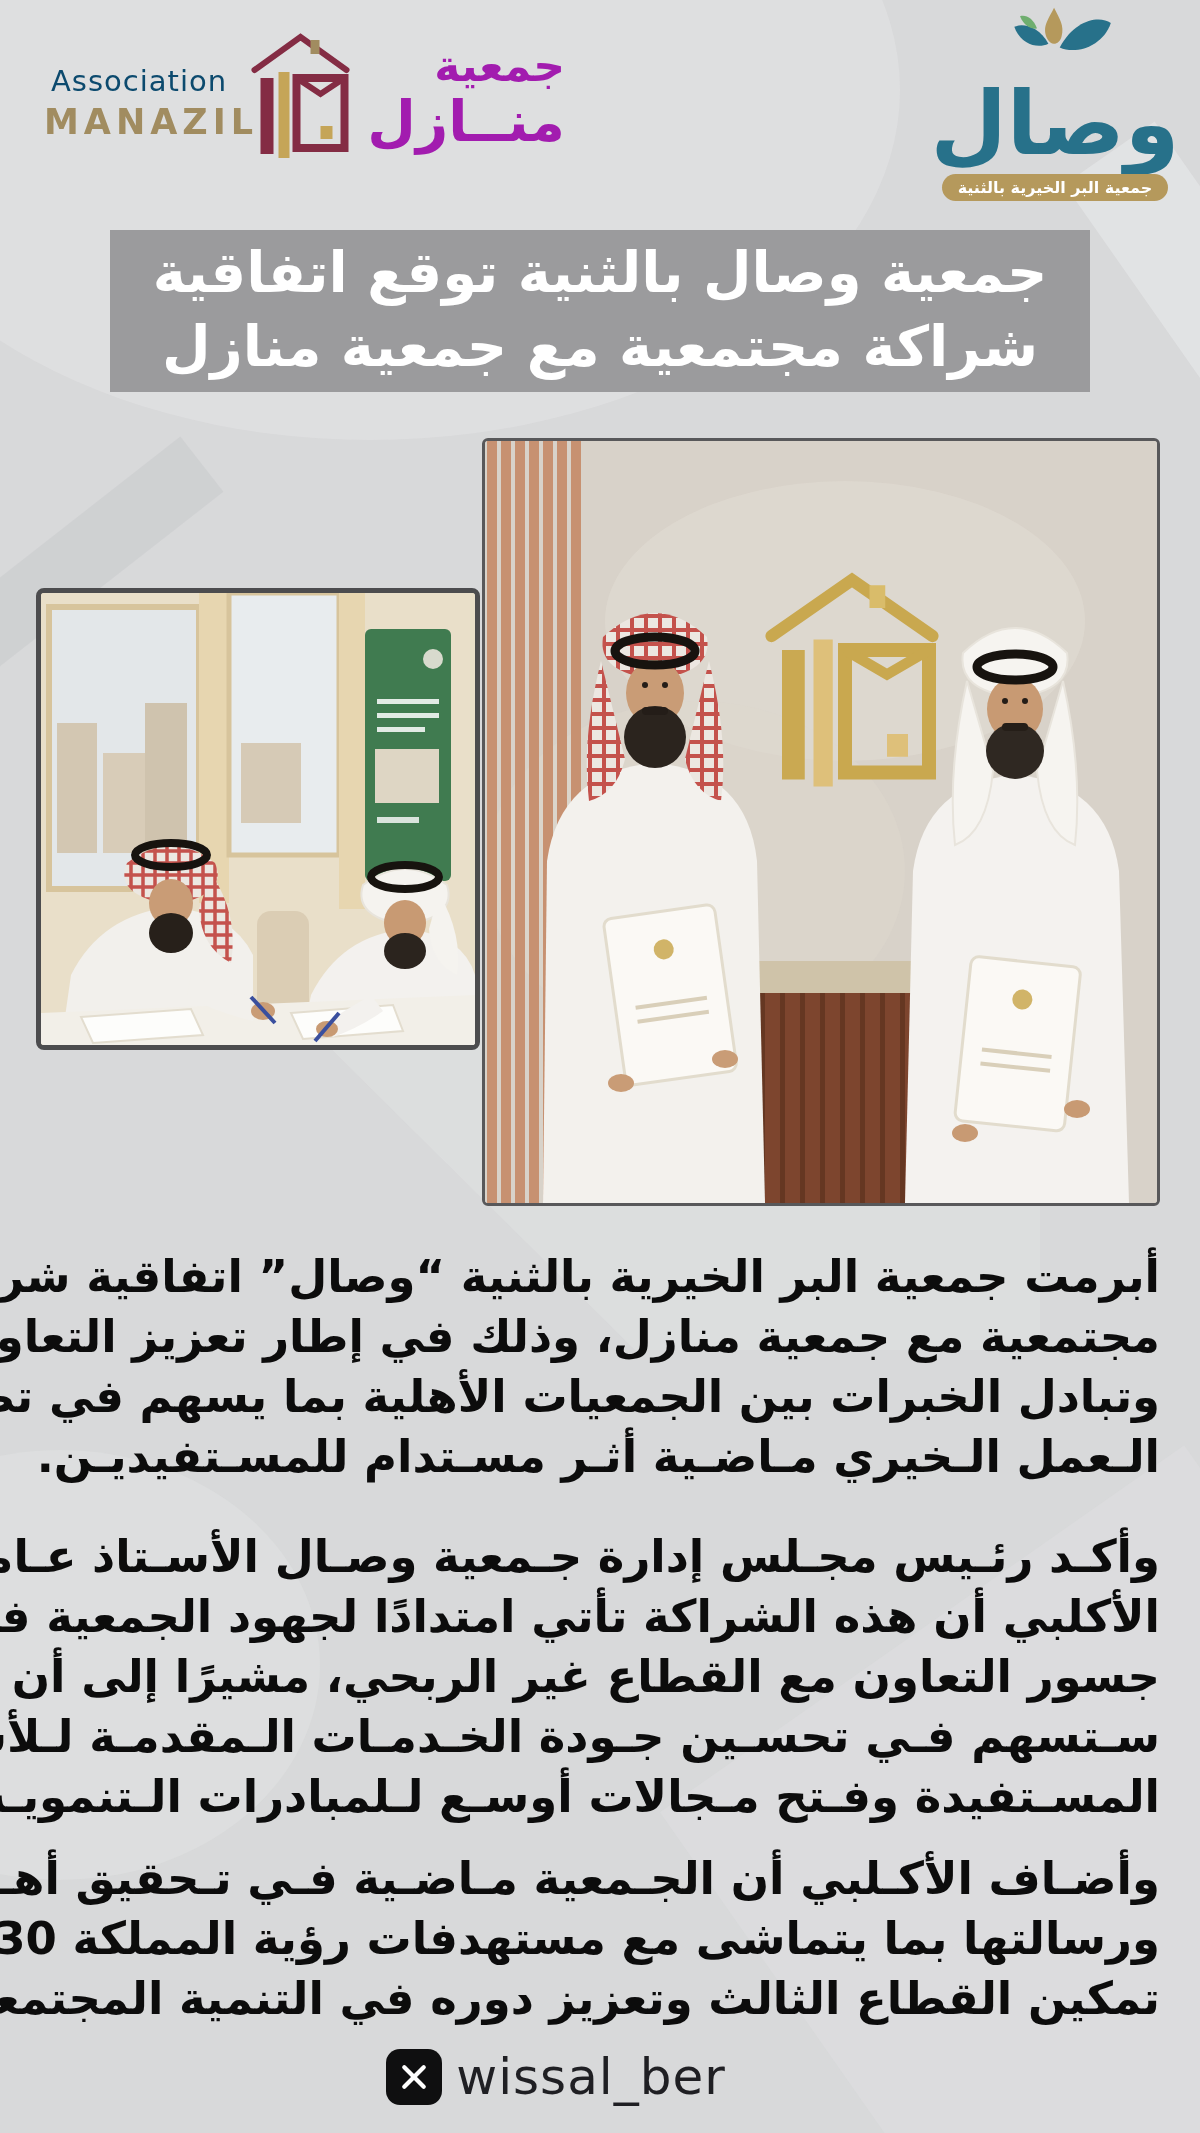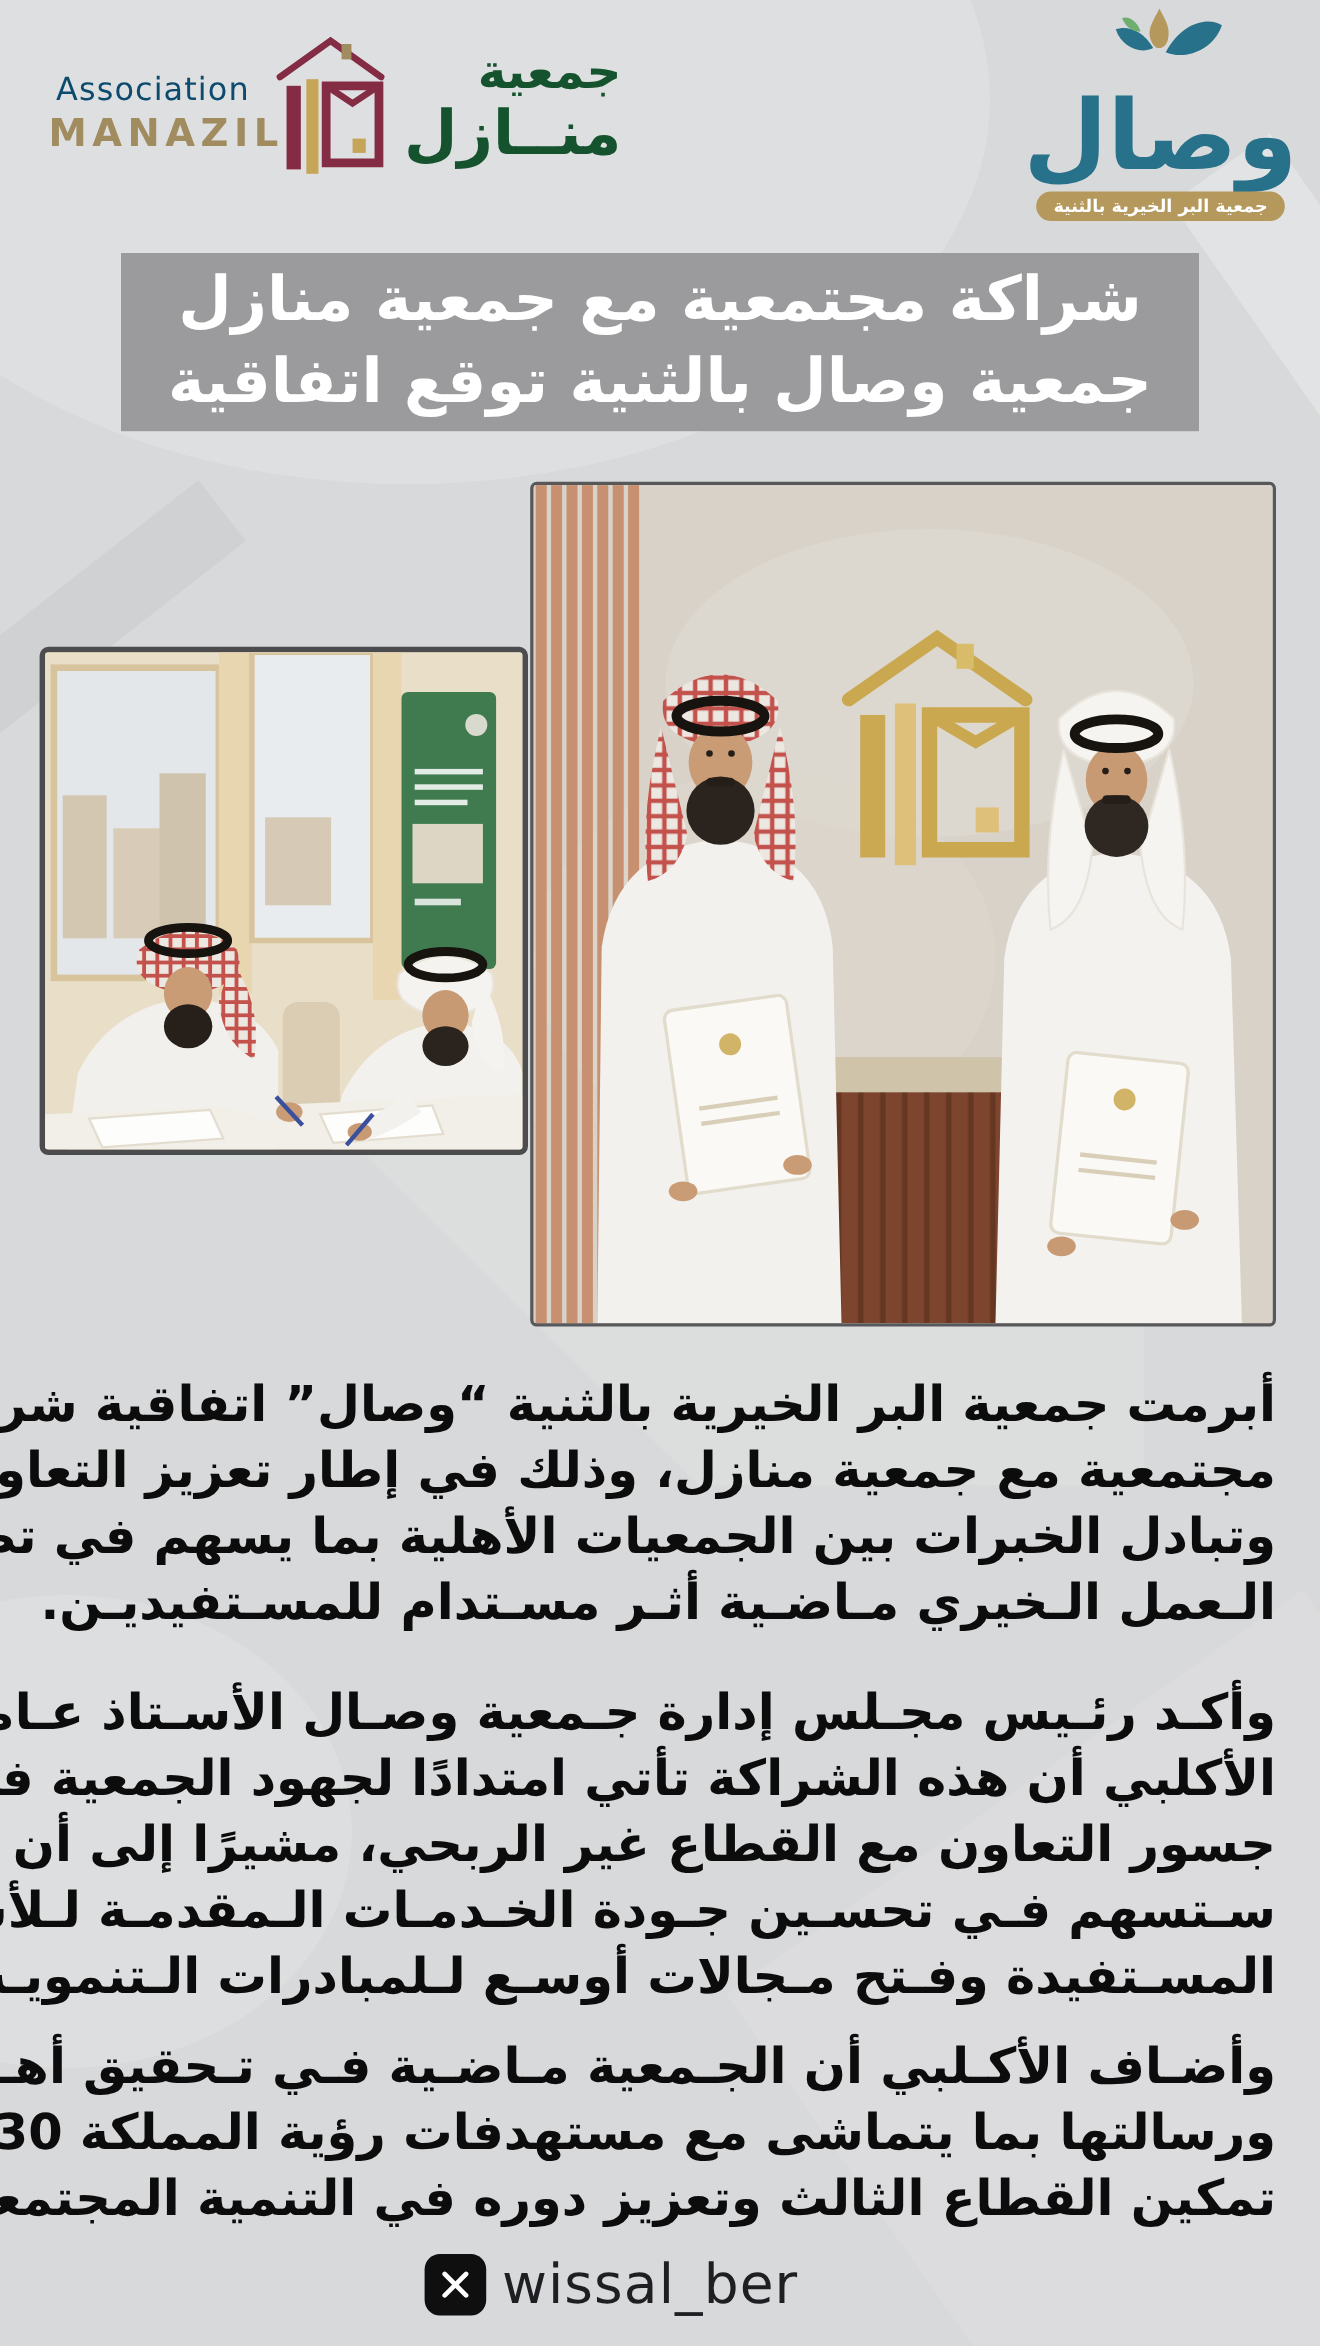--- a/index.html
+++ b/index.html
@@ -16,21 +16,21 @@
   .wedge-mid{left:140px;top:1020px;width:900px;height:330px;background:#e0e1e2;opacity:.55;clip-path:polygon(18% 0,100% 0,100% 100%,55% 100%);}
   .blob-left{left:-200px;top:1450px;width:520px;height:430px;border-radius:50%;background:#e2e3e4;opacity:.5;}
   .stripe-br{left:820px;top:1560px;width:640px;height:760px;background:#dfe0e1;opacity:.5;transform:rotate(-35deg);}
 
   
   .manazil{position:absolute;z-index:3;}
   .manazil-en{left:44px;top:64px;width:190px;text-align:center;}
   .manazil-en .l1{font-size:29px;color:#0c4a6e;letter-spacing:1px;}
   .manazil-en .l2{font-size:35px;font-weight:bold;color:#a18c60;letter-spacing:5px;margin-top:4px;}
   .manazil-icon{left:238px;top:24px;}
-  .manazil-ar{left:360px;top:40px;width:205px;text-align:right;color:#14532d;}
+  .manazil-ar{left:360px;top:40px;width:205px;text-align:right;color:#a21caf;}
   .manazil-ar .l1{font-size:44px;font-weight:800;line-height:52px;}
   .manazil-ar .l2{font-size:56px;font-weight:700;line-height:60px;}
   .wissal{position:absolute;left:920px;top:4px;width:270px;z-index:3;display:flex;flex-direction:column;align-items:center;}
   .wissal-word{font-size:88px;font-weight:700;color:#27718a;line-height:92px;}
   .wissal-pill{margin-top:4px;background:#b5995c;color:#fff;font-size:16px;font-weight:bold;
     padding:4px 16px;border-radius:14px;white-space:nowrap;}
 
   
   .banner{position:absolute;left:110px;top:230px;width:980px;height:162px;background:#9b9b9d;
     z-index:2;color:#fff;text-align:center;font-weight:800;font-size:56px;line-height:74px;padding-top:6px;box-sizing:border-box;}
@@ -90,22 +90,22 @@
       <path d="M70 46 C86 16 112 12 124 20 C116 44 88 54 70 46 Z" fill="#27718a"></path>
       <path d="M58 42 C48 24 32 20 22 24 C28 42 46 48 58 42 Z" fill="#27718a"></path>
       <path d="M46 26 C42 15 34 11 28 13 C32 23 40 27 46 26 Z" fill="#6fae6f"></path>
     </svg>
   </span>
   <div class="wissal-word" dir="rtl" lang="ar">وصال</div>
   <div class="wissal-pill" dir="rtl" lang="ar">جمعية البر الخيرية بالثنية</div>
 </div>
 
 <div class="banner" dir="rtl" lang="ar">
+  <div>جمعية وصال بالثنية توقع اتفاقية</div>
   <div>شراكة مجتمعية مع جمعية منازل</div>
-  <div>جمعية وصال بالثنية توقع اتفاقية</div>
 </div>
 
 <div class="photo photo-main">
   <svg viewBox="0 0 672 762" preserveAspectRatio="none">
     <defs>
       <pattern id="chk" width="14" height="14" patternUnits="userSpaceOnUse">
         <rect width="14" height="14" fill="#ece7e1"></rect>
         <path d="M0 7 H14 M7 0 V14" stroke="#c4524c" stroke-width="4"></path>
       </pattern>
       <pattern id="wood" width="20" height="212" patternUnits="userSpaceOnUse">

